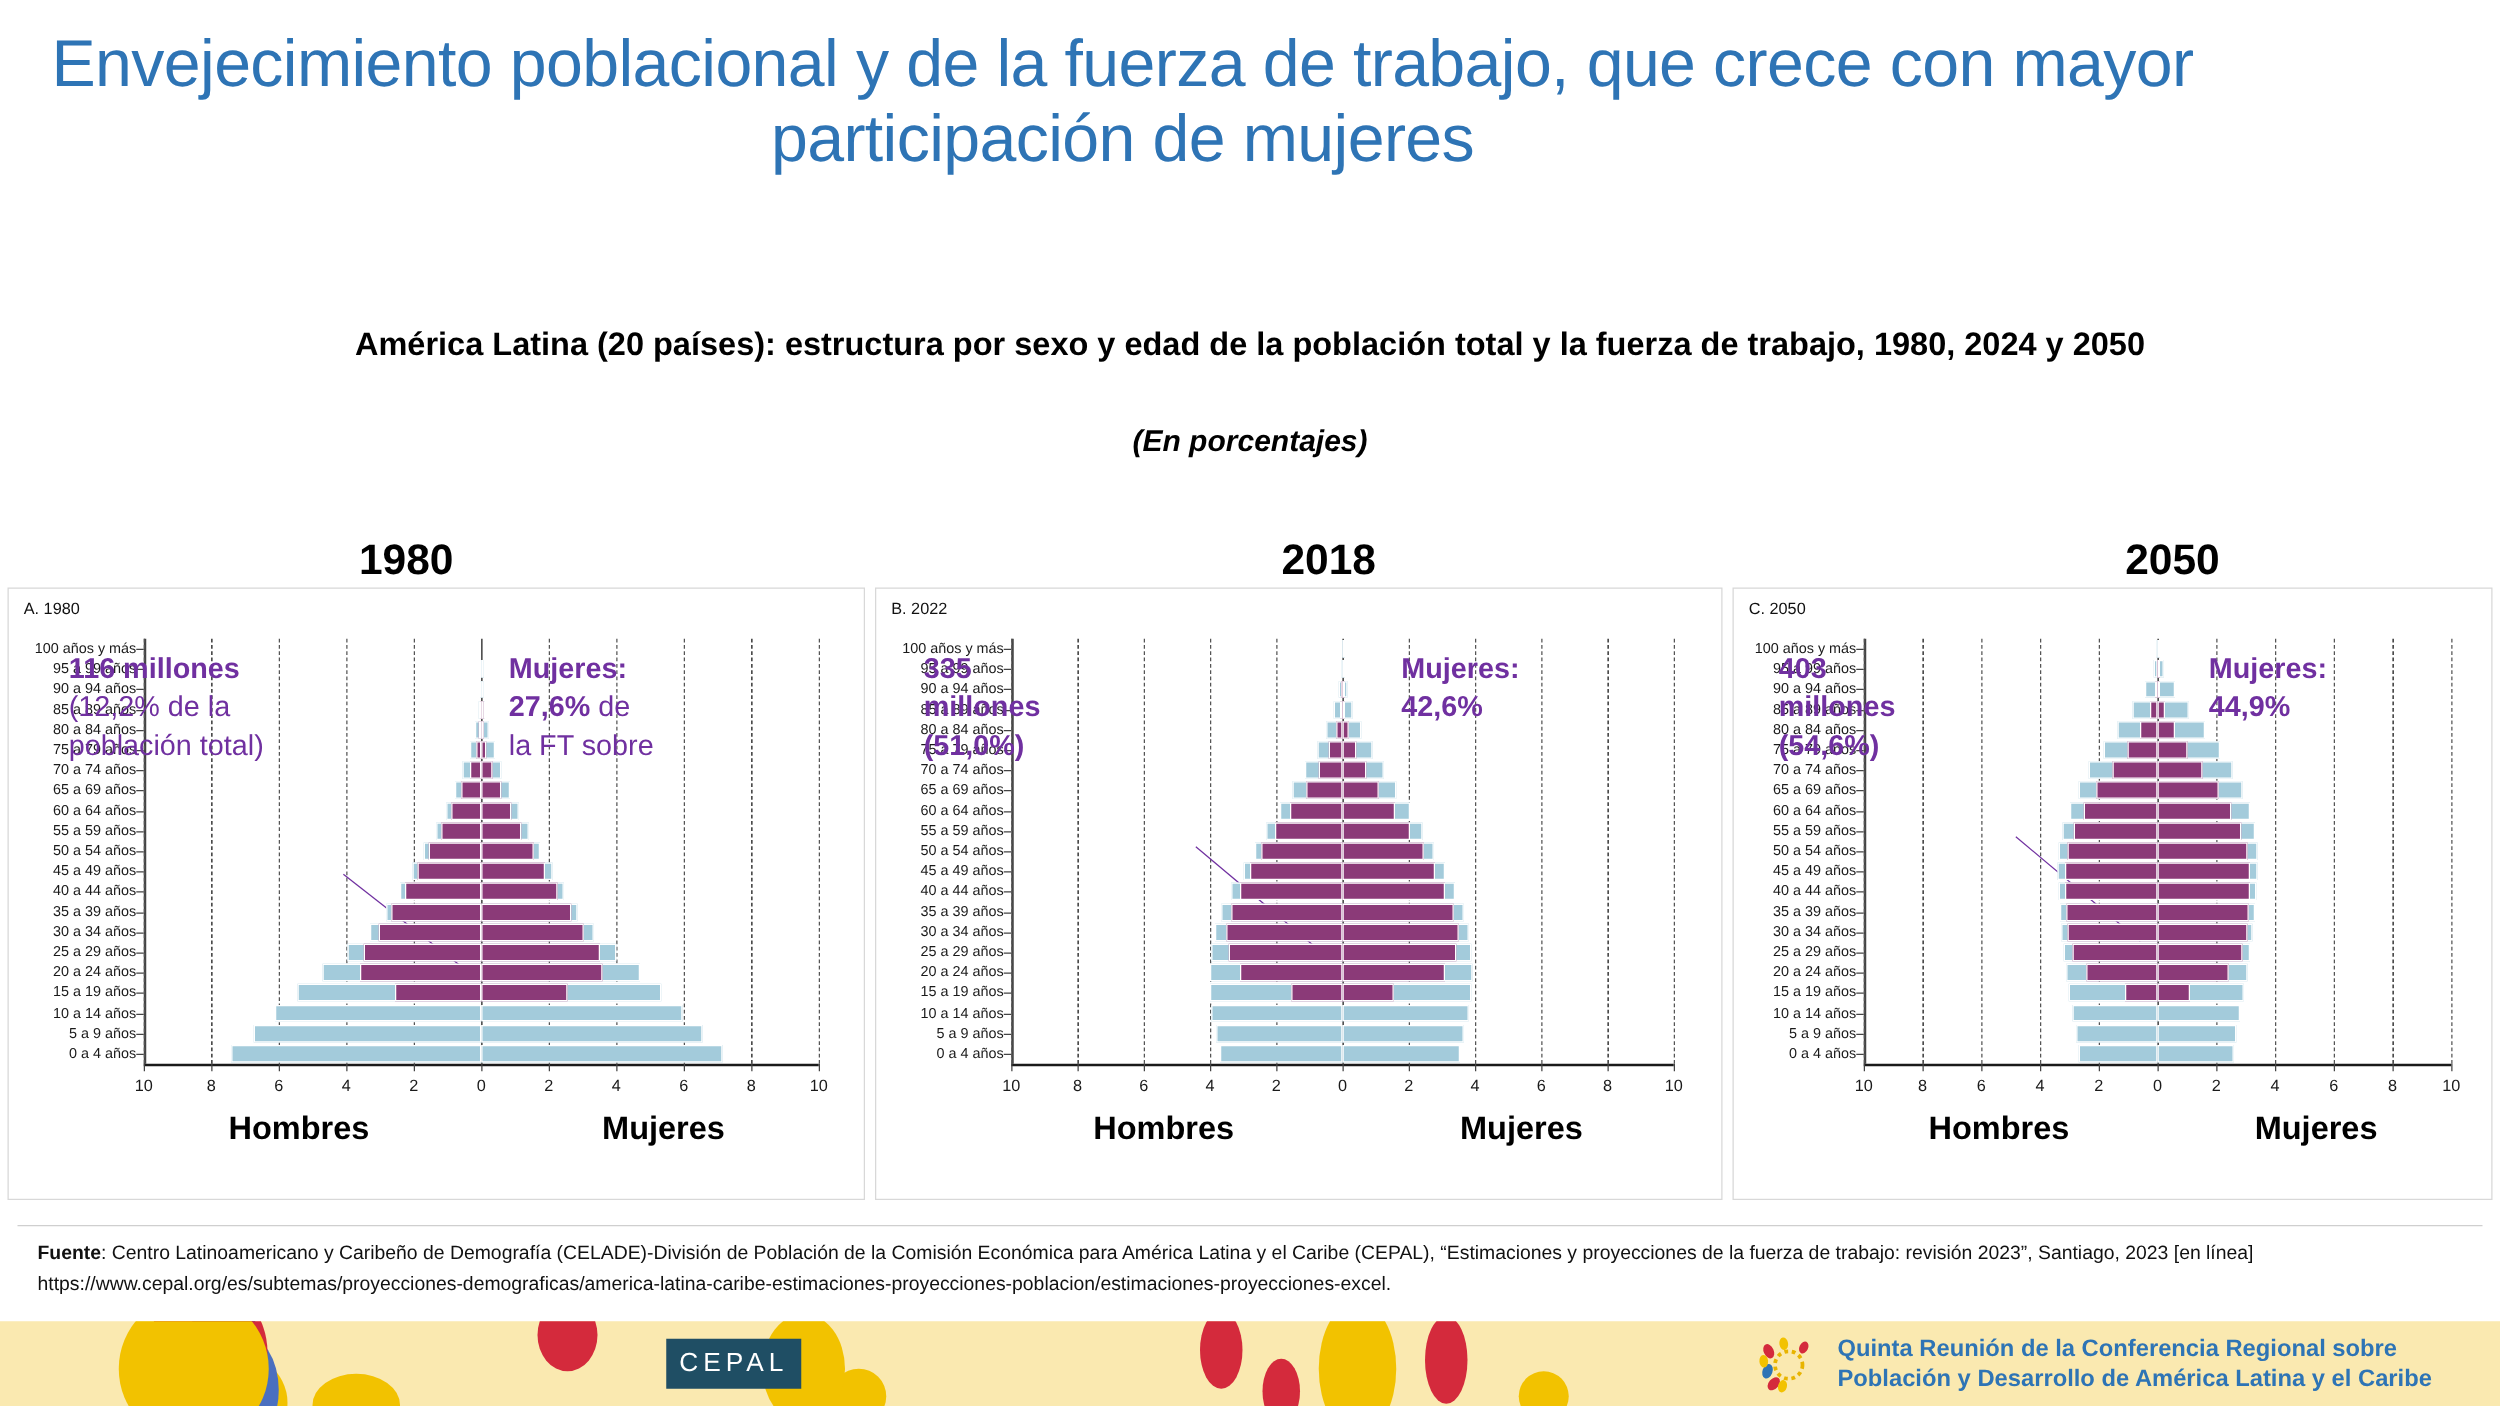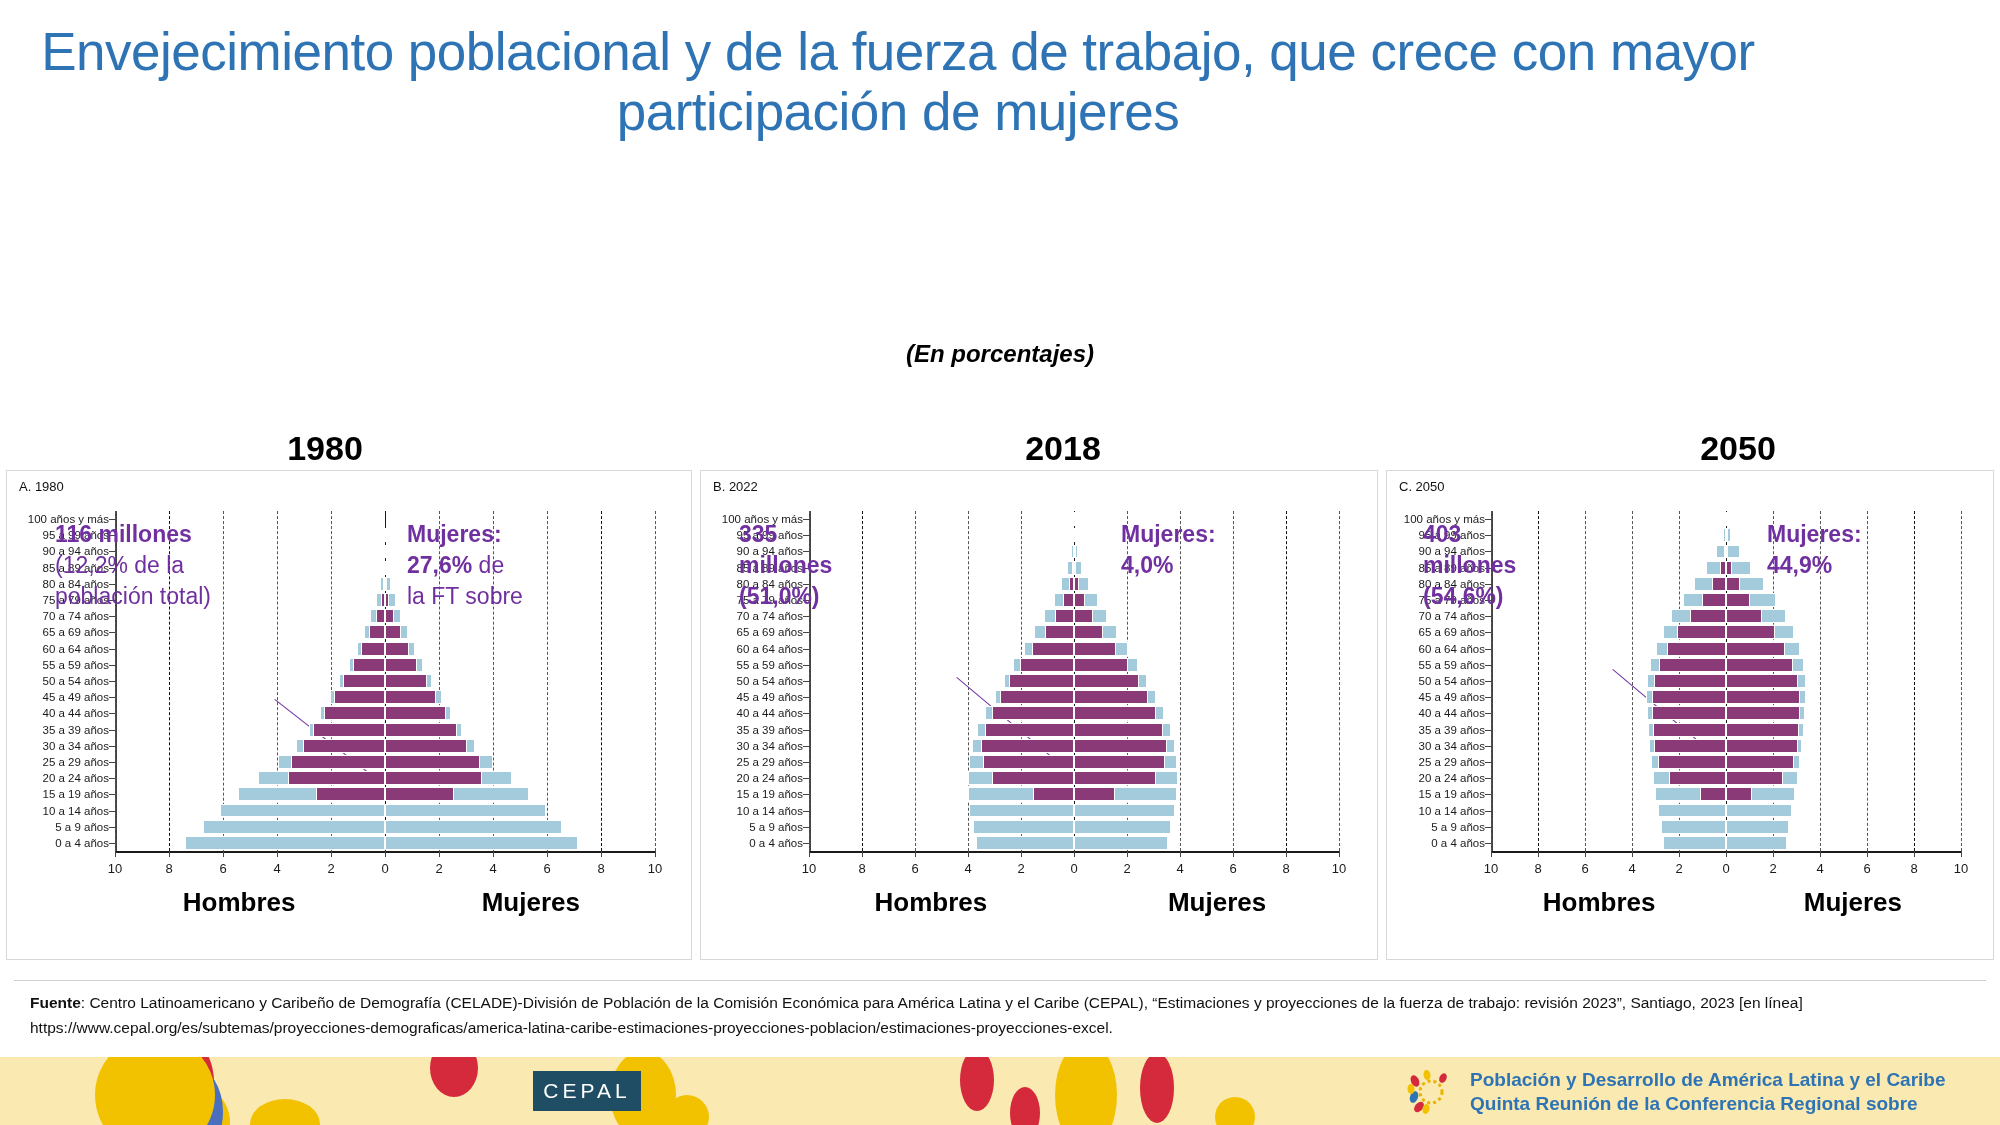--- a/index.html
+++ b/index.html
@@ -100,20 +100,21 @@
         font-size:19px;line-height:24px;font-weight:bold;}
   .conf-mark{position:absolute;left:1405px;top:12px;width:52px;height:46px;}
 </style>
 </head>
 <body>
 
 <div class="slide">
 
   <div class="title">Envejecimiento poblacional y de la fuerza de trabajo, que crece con mayor participación de mujeres</div>
 
+  <div class="subtitle">América Latina (20 países): estructura por sexo y edad de la población total y la fuerza de trabajo, 1980, 2024 y 2050</div>
   <div class="subtitle-units">(En porcentajes)</div>
 
 
   <div class="panel" id="panel-0">
     <div class="panel-code">A. 1980</div>
     <div class="panel-year">1980</div>
   <div class="yaxis" style="left: 108px; top: 40px; height: 340px;"></div>
       <div class="ylabels" style="left: -2px; top: 40px;">
         <div class="ylabel" style="top: 331.905px;">0 a 4 años</div>
         <div class="ytick" style="top: 331.905px;"></div>
@@ -438,21 +439,21 @@
       <div class="xlabel" style="left: 638px; top: 390px;">10</div>
       <div class="sexlabel" style="left: 229.9px; top: 416px;">Hombres</div>
       <div class="sexlabel" style="left: 516.1px; top: 416px;">Mujeres</div>
       <div class="anno" style="left: 38px; top: 48px;">
         <div><b>335</b></div>
         <div><b>millones</b></div>
         <div><b>(51,0%)</b></div>
       </div>
       <div class="anno" style="left: 420px; top: 48px;">
         <div><b>Mujeres:</b></div>
-        <div><b>4,0%</b></div>
+        <div><b>42,6%</b></div>
       </div>
       <div class="leader" style="left: 256px; top: 206px; width: 130px; transform: rotate(40deg);"></div>
     </div>
   <div class="panel" id="panel-2">
     <div class="panel-code">C. 2050</div>
     <div class="panel-year">2050</div>
   <div class="yaxis" style="left: 104px; top: 40px; height: 340px;"></div>
       <div class="ylabels" style="left: -6px; top: 40px;">
         <div class="ylabel" style="top: 331.905px;">0 a 4 años</div>
         <div class="ytick" style="top: 331.905px;"></div>
@@ -652,18 +653,18 @@
         <ellipse cx="10" cy="12" rx="4" ry="6" fill="#D42A3C" transform="rotate(-25 10 12)"></ellipse>
         <ellipse cx="9" cy="28" rx="4" ry="6" fill="#2E74B5" transform="rotate(20 9 28)"></ellipse>
         <ellipse cx="14" cy="38" rx="4" ry="6" fill="#D42A3C" transform="rotate(40 14 38)"></ellipse>
         <ellipse cx="22" cy="6" rx="3.5" ry="5" fill="#F2C200" transform="rotate(-10 22 6)"></ellipse>
         <ellipse cx="38" cy="9" rx="3.5" ry="5" fill="#D42A3C" transform="rotate(25 38 9)"></ellipse>
         <ellipse cx="21" cy="40" rx="3.5" ry="5" fill="#F2C200" transform="rotate(15 21 40)"></ellipse>
         <ellipse cx="6" cy="20" rx="3.5" ry="5" fill="#F2C200" transform="rotate(-5 6 20)"></ellipse>
       </g>
     </svg>
     <div class="conf">
+      <div>Quinta Reunión de la Conferencia Regional sobre</div>
       <div>Población y Desarrollo de América Latina y el Caribe</div>
-      <div>Quinta Reunión de la Conferencia Regional sobre</div>
     </div>
   </div>
 
 </div>
 
 </body></html>

